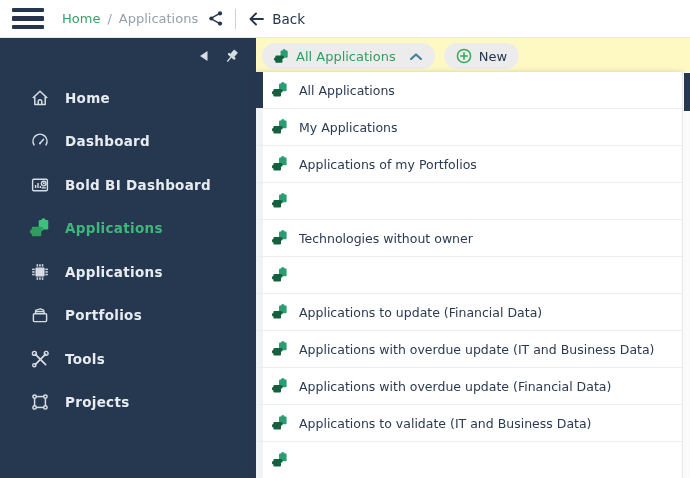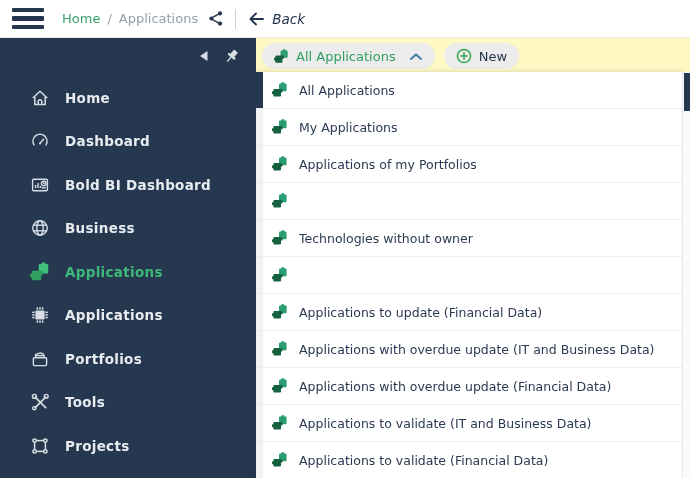--- a/index.html
+++ b/index.html
@@ -16,21 +16,21 @@
     height:38px; display:flex; align-items:center;
     background:#ffffff; border-bottom:1px solid #e8eaec; padding:0 10px;
   }
   .hamburger { width:32px; display:flex; flex-direction:column; gap:4px; cursor:pointer; margin-left:2px; }
   .hamburger span { display:block; height:4.5px; background:#24354d; border-radius:1px; }
   .breadcrumb { margin-left:18px; display:flex; align-items:center; gap:7px; font-size:13px; }
   .crumb-home { color:#36a06a; cursor:pointer; }
   .crumb-sep, .crumb-current { color:#96a0a9; }
   .share-btn { margin-left:10px; display:flex; align-items:center; cursor:pointer; }
   .tb-divider { width:1px; height:20px; background:#ccd1d6; margin:0 11px; }
-  .back-btn { display:flex; align-items:center; gap:7px; color:#24354d; font-size:13.5px; cursor:pointer;font-style:italic; }
+  .back-btn { display:flex; align-items:center; gap:7px; color:#24354d; font-size:13.5px; cursor:pointer; }
 
   
   .layout { display:flex; height:440px; }
 
   
   .sidebar { width:256px; flex:none; background:#263850; display:flex; flex-direction:column; }
   .sidebar-controls { height:30px; display:flex; justify-content:flex-end; align-items:center; gap:13px; padding:6px 15px 0 0; }
   .sidebar-controls svg { cursor:pointer; }
   .nav { margin-top:8px; }
   .nav-item {
@@ -143,31 +143,20 @@
             <line x1="8" y1="13" x2="8" y2="8"></line>
             <line x1="10.4" y1="13" x2="10.4" y2="11"></line>
             <circle cx="13.7" cy="8.6" r="2.3"></circle>
             <path d="M13.7 7.4 V8.6 H14.8"></path>
             <line x1="11.6" y1="12.9" x2="15.8" y2="12.9"></line>
           </svg>
         </span>
         <span>Bold BI Dashboard</span>
       </div>
 
-      <div class="nav-item">
-        <span class="ic">
-          <svg width="20" height="20" viewBox="0 0 20 20" fill="none" stroke="#d7dde4" stroke-width="1.4">
-            <circle cx="10" cy="10" r="7.2"></circle>
-            <ellipse cx="10" cy="10" rx="3.2" ry="7.2"></ellipse>
-            <line x1="3.2" y1="7.2" x2="16.8" y2="7.2"></line>
-            <line x1="3.2" y1="12.8" x2="16.8" y2="12.8"></line>
-          </svg>
-        </span>
-        <span>Business</span>
-      </div>
 
       <div class="nav-item active">
         <span class="ic">
           <svg width="20" height="20" viewBox="0 0 16 16">
             <rect x="7" y="1.6" width="7.6" height="7.6" rx="1" fill="#3fc07c"></rect>
             <circle cx="10.8" cy="1.8" r="1.7" fill="#3fc07c"></circle>
             <rect x="1.4" y="7" width="7.6" height="7.6" rx="1" fill="#2f9e5e"></rect>
             <circle cx="1.6" cy="10.8" r="1.7" fill="#2f9e5e"></circle>
             <circle cx="8.8" cy="8.8" r="1.9" fill="#2f9e5e"></circle>
           </svg>
@@ -406,21 +395,20 @@
         <span class="row-accent"></span>
         <span class="row-ic">
             <svg width="16" height="16" viewBox="0 0 16 16">
               <rect x="7" y="1.6" width="7.6" height="7.6" rx="1" fill="#2b9d72"></rect>
               <circle cx="10.8" cy="1.8" r="1.7" fill="#2b9d72"></circle>
               <rect x="1.4" y="7" width="7.6" height="7.6" rx="1" fill="#14603f"></rect>
               <circle cx="1.6" cy="10.8" r="1.7" fill="#14603f"></circle>
               <circle cx="8.8" cy="8.8" r="1.9" fill="#14603f"></circle>
             </svg>
           </span>
-        <span class="row-label">Applications to validate (Financial Data)</span>
       </div>
 
     </div>
 
     <div class="scrollbar">
       <div class="scroll-thumb"></div>
     </div>
 
   </div>
 </div>

